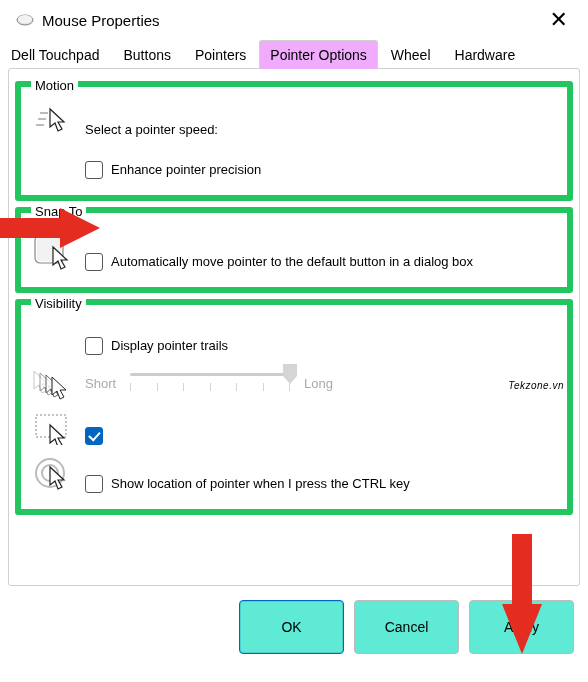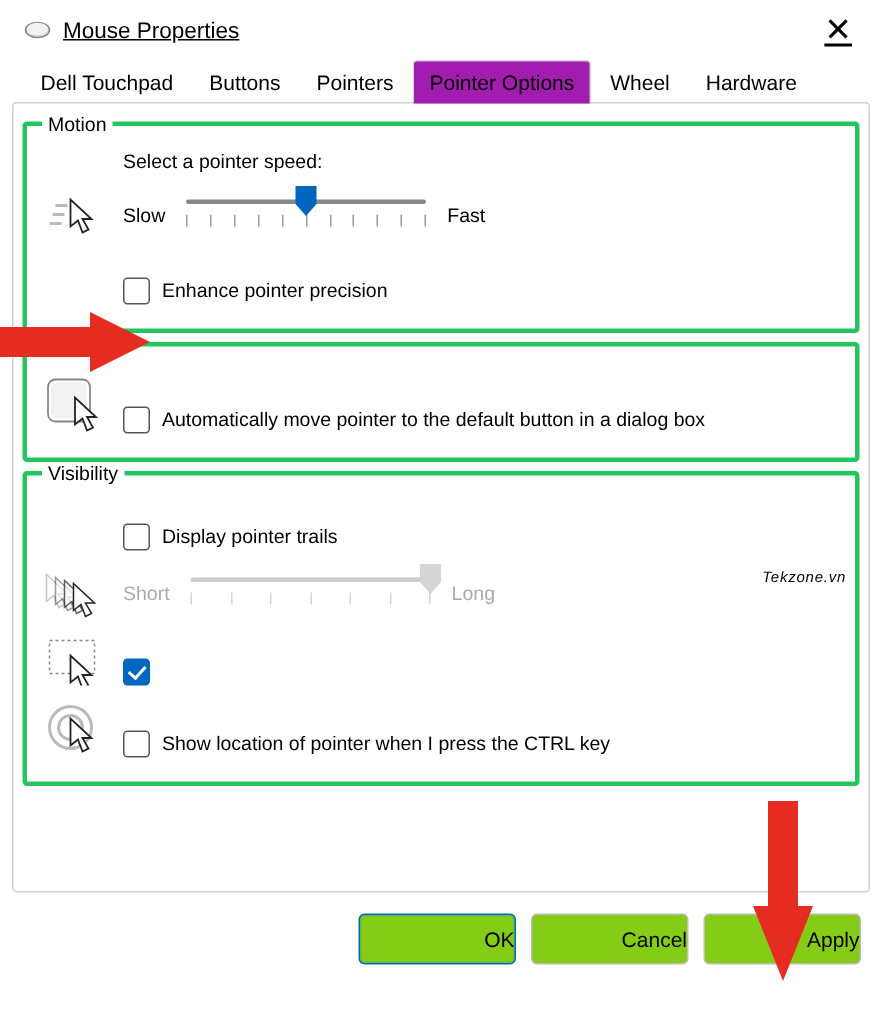--- a/index.html
+++ b/index.html
@@ -14,63 +14,62 @@
     height: 682px;
     position: relative;
     overflow: hidden;
   }
   .titlebar {
     display: flex;
     align-items: center;
     justify-content: space-between;
     padding: 6px 12px 6px 16px;
     height: 40px;
-    text-decoration: underline;
   }
   .titlebar-left { display: flex; align-items: center; gap: 8px; }
   .close-x {
     font-family: Arial, sans-serif;
     font-size: 22px;
     line-height: 1;
     cursor: pointer;
     padding: 4px 8px;
   }
   .title-icon svg { display: block; }
   .title { font-size: 15px; }
   .tabs {
     display: flex;
-    padding: 0 16px;
+    padding: 0 0;
     gap: 2px;
     align-items: flex-end;
   }
   .tab {
     padding: 6px 10px;
     cursor: pointer;
     border: 1px solid transparent;
     border-bottom: none;
     font-size: 14px;
   }
   .tab.active {
     border-color: #d0d0d0;
     border-radius: 3px 3px 0 0;
-    background: #a21caf;
+    background: #f0abfc;
     position: relative;
     z-index: 2;
   }
   .content-border {
     border: 1px solid #d0d0d0;
     border-radius: 3px;
     margin: 0 8px;
     padding: 6px 6px 64px 6px;
   }
   .tab-bottom-fix {
     margin-top: -1px;
   }
   .fieldset {
-    border: 3px solid #22c55e;
+    border: 6px solid #22c55e;
     border-radius: 3px;
     margin: 6px 0;
     padding: 8px 10px 16px 10px;
     position: relative;
   }
   .fieldset-legend {
     position: absolute;
     top: -9px;
     left: 10px;
     background: #fff;
@@ -107,25 +106,25 @@
   .slider.disabled .slider-tick { background: #d5d5d5; }
   .slider.disabled + .slider-label, .slider-label.disabled { color: #aaa; }
   .button-row {
     display: flex;
     justify-content: flex-end;
     gap: 10px;
     padding: 14px 14px 14px 14px;
   }
   .btn {
     min-width: 105px;
-    padding: 8px 0;
-    text-align: right;
+    padding: 18px 0;
+    text-align: center;
     border: 1px solid #bbb;
     border-radius: 4px;
-    background: #84cc16;
+    background: #5eead4;
     font-size: 14px;
     cursor: pointer;
   }
   .btn.default {
     border-color: #0067c0;
     box-shadow: 0 0 0 1px rgba(0,103,192,0.2) inset;
   }
   .watermark {
     position: absolute;
     right: 24px;
@@ -185,45 +184,20 @@
     <div class="fieldset-legend">Motion</div>
     <div class="row">
       <div class="icon-col">
         <svg width="32" height="30" viewBox="0 0 32 30">
           <path d="M4 6 L12 6 M2 12 L10 12 M0 18 L8 18" stroke="#bbb" stroke-width="2"></path>
           <path d="M14 2 L14 20 L19 16 L22 24 L26 22 L22 15 L28 15 Z" fill="#fff" stroke="#222" stroke-width="1.2"></path>
         </svg>
       </div>
       <div class="body-col">
         <div>Select a pointer speed:</div>
-        <div class="slider-wrap">
-          <span class="slider-label">Slow</span>
-          <div class="slider">
-            <div class="slider-track"></div>
-            <div class="slider-ticks" id="speed-ticks">
-                <div class="slider-tick"></div>
-                <div class="slider-tick"></div>
-                <div class="slider-tick"></div>
-                <div class="slider-tick"></div>
-                <div class="slider-tick"></div>
-                <div class="slider-tick"></div>
-                <div class="slider-tick"></div>
-                <div class="slider-tick"></div>
-                <div class="slider-tick"></div>
-                <div class="slider-tick"></div>
-                <div class="slider-tick"></div>
-              </div>
-            <div class="slider-thumb" id="speed-thumb" style="left: 71px;">
-              <svg width="18" height="24" viewBox="0 0 18 24">
-                  <path d="M2 2 H16 V14 L9 22 L2 14 Z" fill="#0067c0"></path>
-                </svg>
-            </div>
-          </div>
-          <span class="slider-label">Fast</span>
-        </div>
       </div>
     </div>
     <div class="row">
       <div class="icon-col"></div>
       <div class="body-col">
         <div class="checkrow">
           <div class="checkbox" id="enhance-chk"></div>
           <span class="check-label">Enhance pointer precision</span>
         </div>
       </div>

